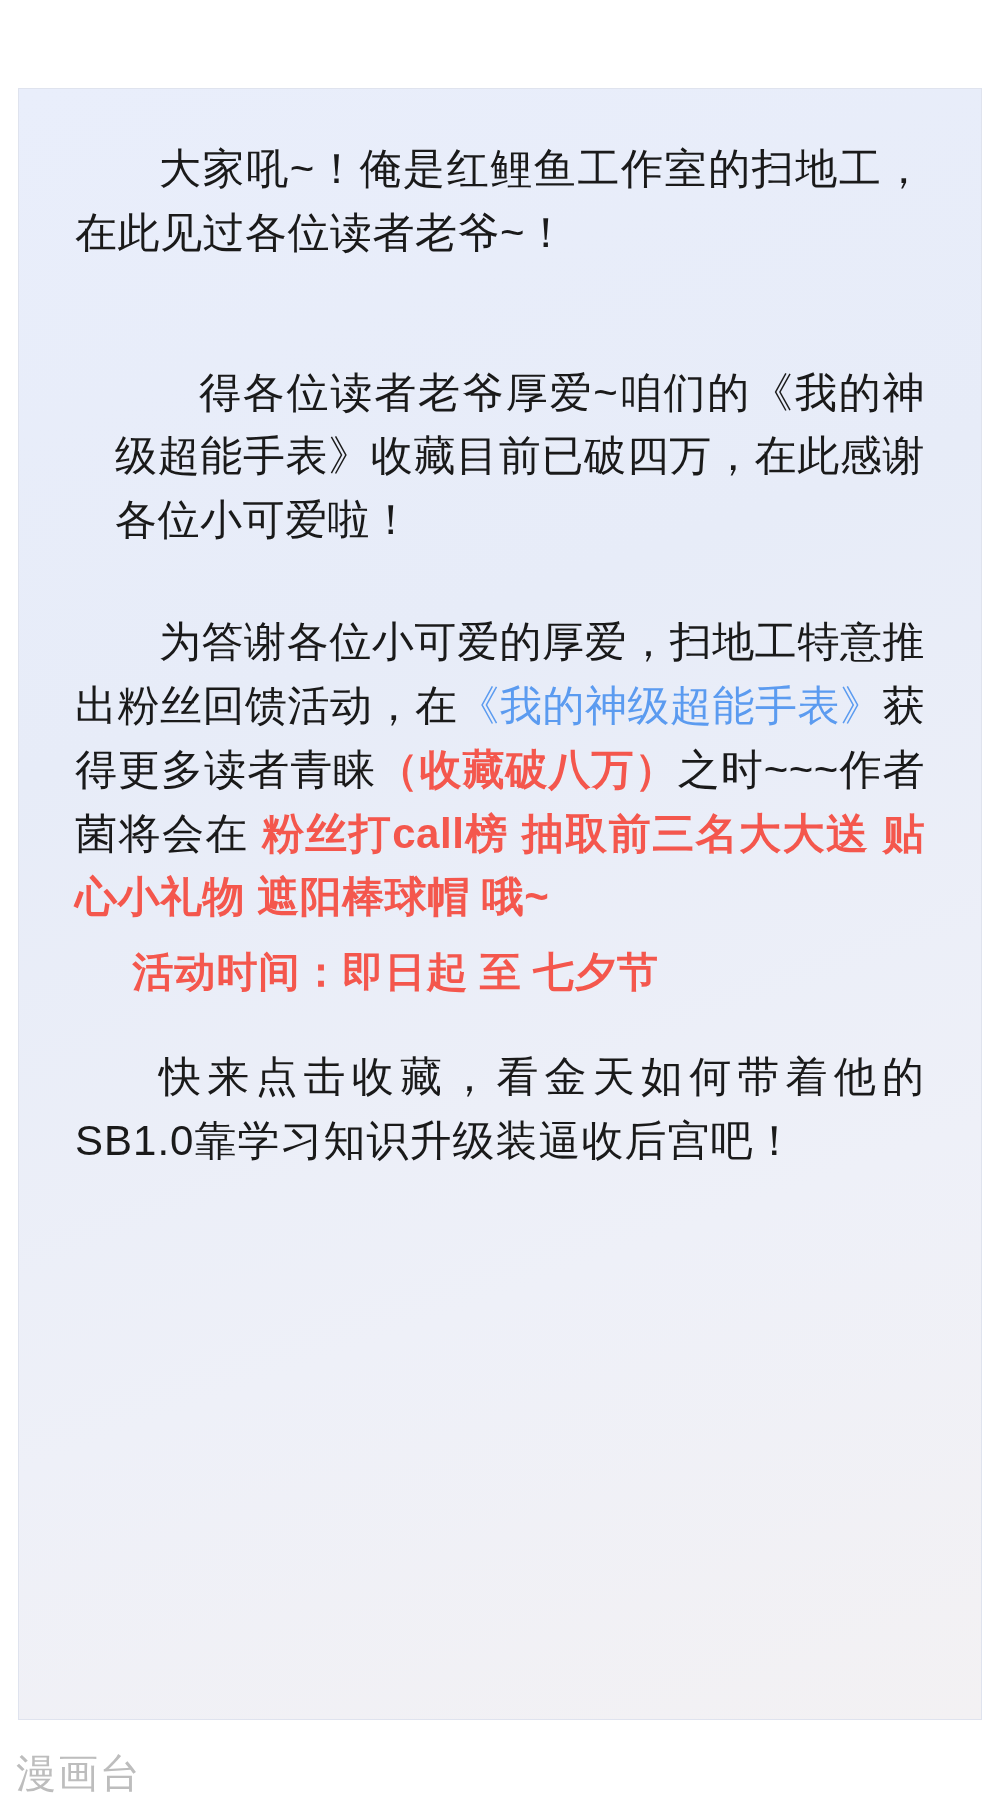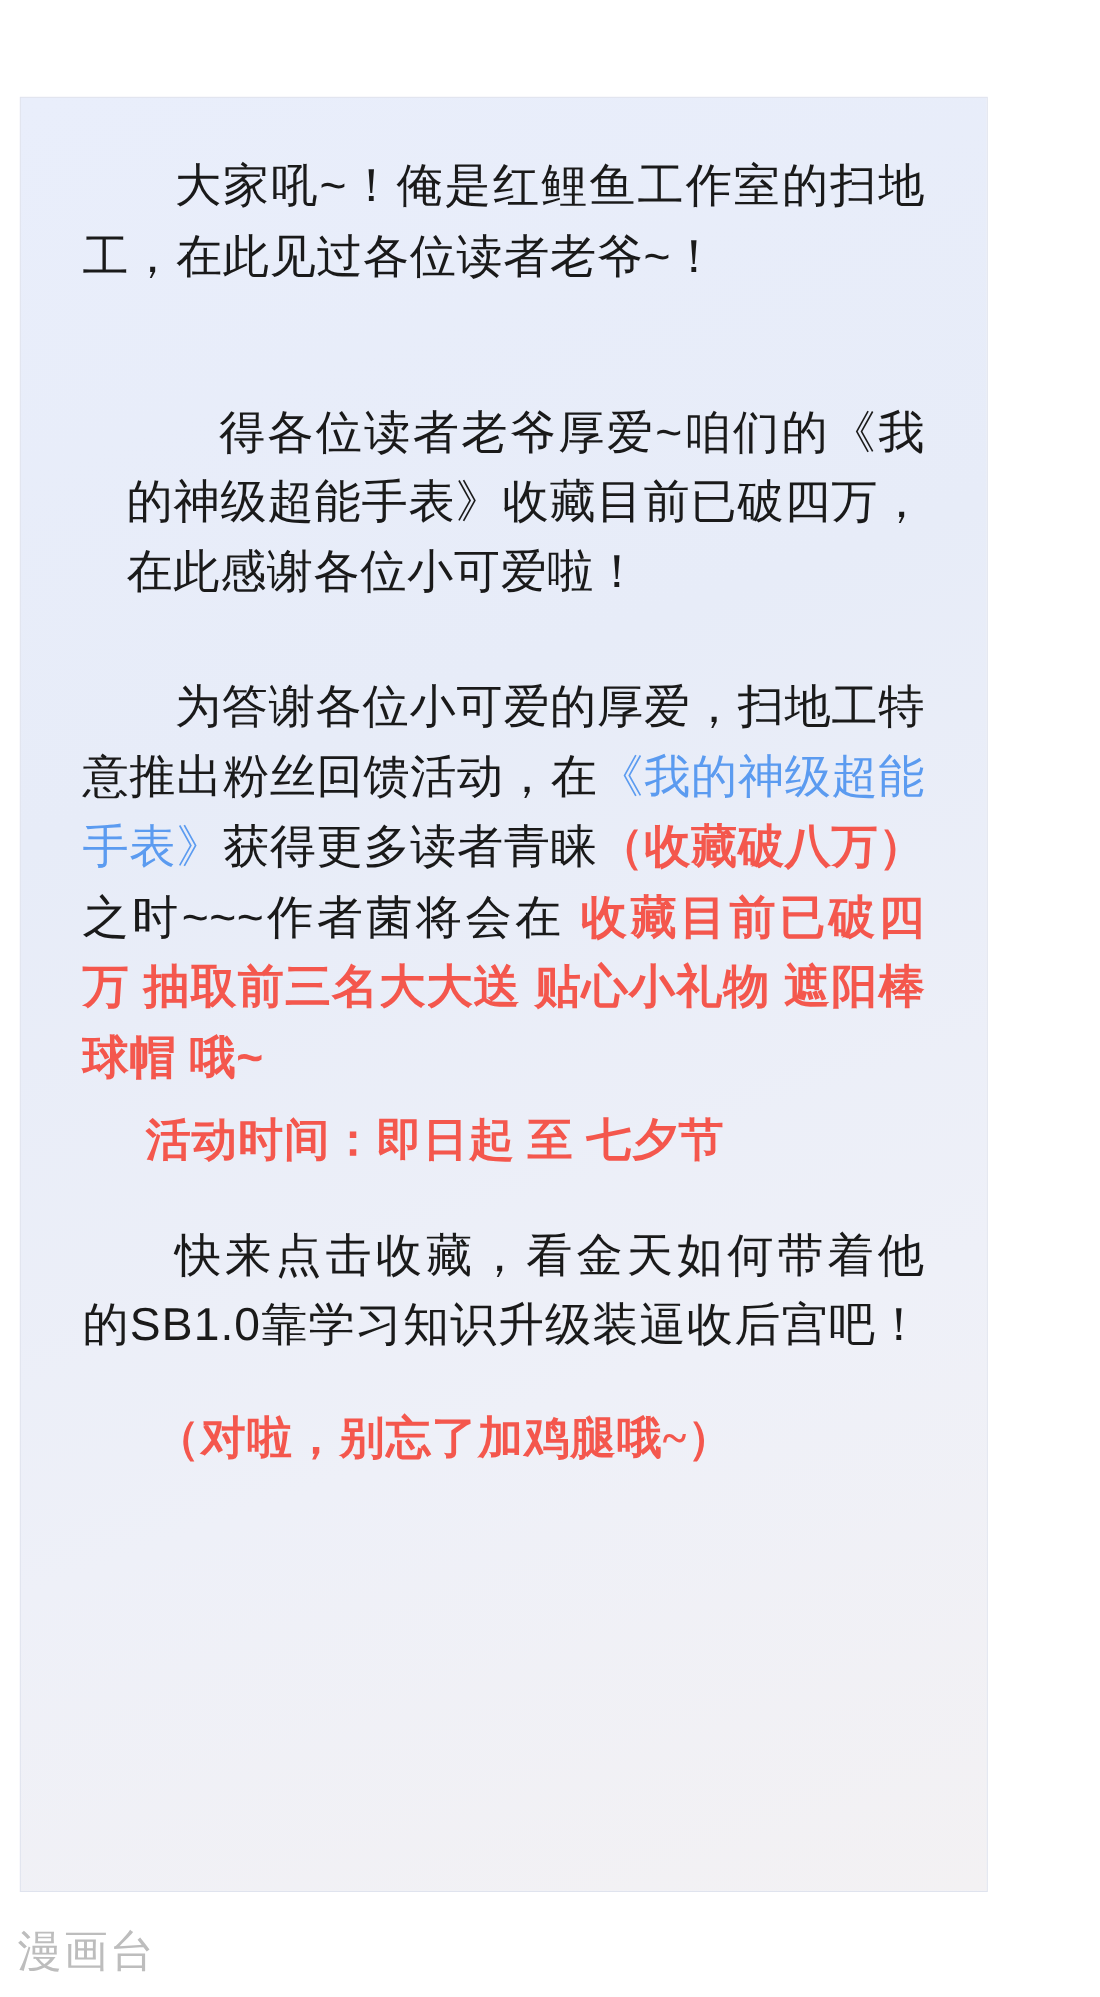--- a/index.html
+++ b/index.html
@@ -19,21 +19,21 @@
     left: 0; top: 0;
     width: 1000px;
     height: 1815px;
     background: #ffffff;
     box-sizing: border-box;
   }
   .notice-card {
     position: absolute;
     left: 18px;
     top: 88px;
-    width: 880px;
+    width: 964px;
     height: 1632px;
     box-sizing: border-box;
     background: linear-gradient(160deg, #e9eefb 0%, #e7ecf8 35%, #eef0f8 70%, #f3f1f3 100%);
     border: 1px solid #dfe3ee;
     padding: 48px 56px 40px 56px;
   }
   .para {
     color: #1a1a1a;
     font-size: 42px;
     line-height: 1.52;
@@ -96,30 +96,29 @@
 <div class="page">
 
   <div class="notice-card">
 
     <p class="para indent p-greeting">大家吼~！俺是红鲤鱼工作室的扫地工，在此见过各位读者老爷~！</p>
 
     <p class="para indent p-thanks">得各位读者老爷厚爱~咱们的《我的神级超能手表》收藏目前已破四万，在此感谢各位小可爱啦！</p>
 
     <p class="para indent p-activity">
       <span>为答谢各位小可爱的厚爱，扫地工特意推出粉丝回馈活动，在</span><span class="blue-title">《我的神级超能手表》</span><span>获得更多读者青睐</span><span class="red">（收藏破八万）</span><span>之时~~~作者菌将会在</span>
-      <span class="red">收藏目前已破四万</span>
+      <span class="red">粉丝打call榜</span>
       <span class="red">抽取前三名大大送</span>
       <span class="red">贴心小礼物</span>
       <span class="red">遮阳棒球帽</span>
       <span class="red">哦~</span>
     </p>
 
     <p class="red-blk p-time">活动时间：即日起    至    七夕节</p>
 
     <p class="para indent p-reading mono-ish">快来点击收藏，看金天如何带着他的SB1.0靠学习知识升级装逼收后宫吧！</p>
 
-    <p class="red-blk p-final">（对啦，别忘了加鸡腿哦~）</p>
 
   </div>
 
   <div class="watermark">漫画台</div>
 
 </div>
 
 </body></html>

